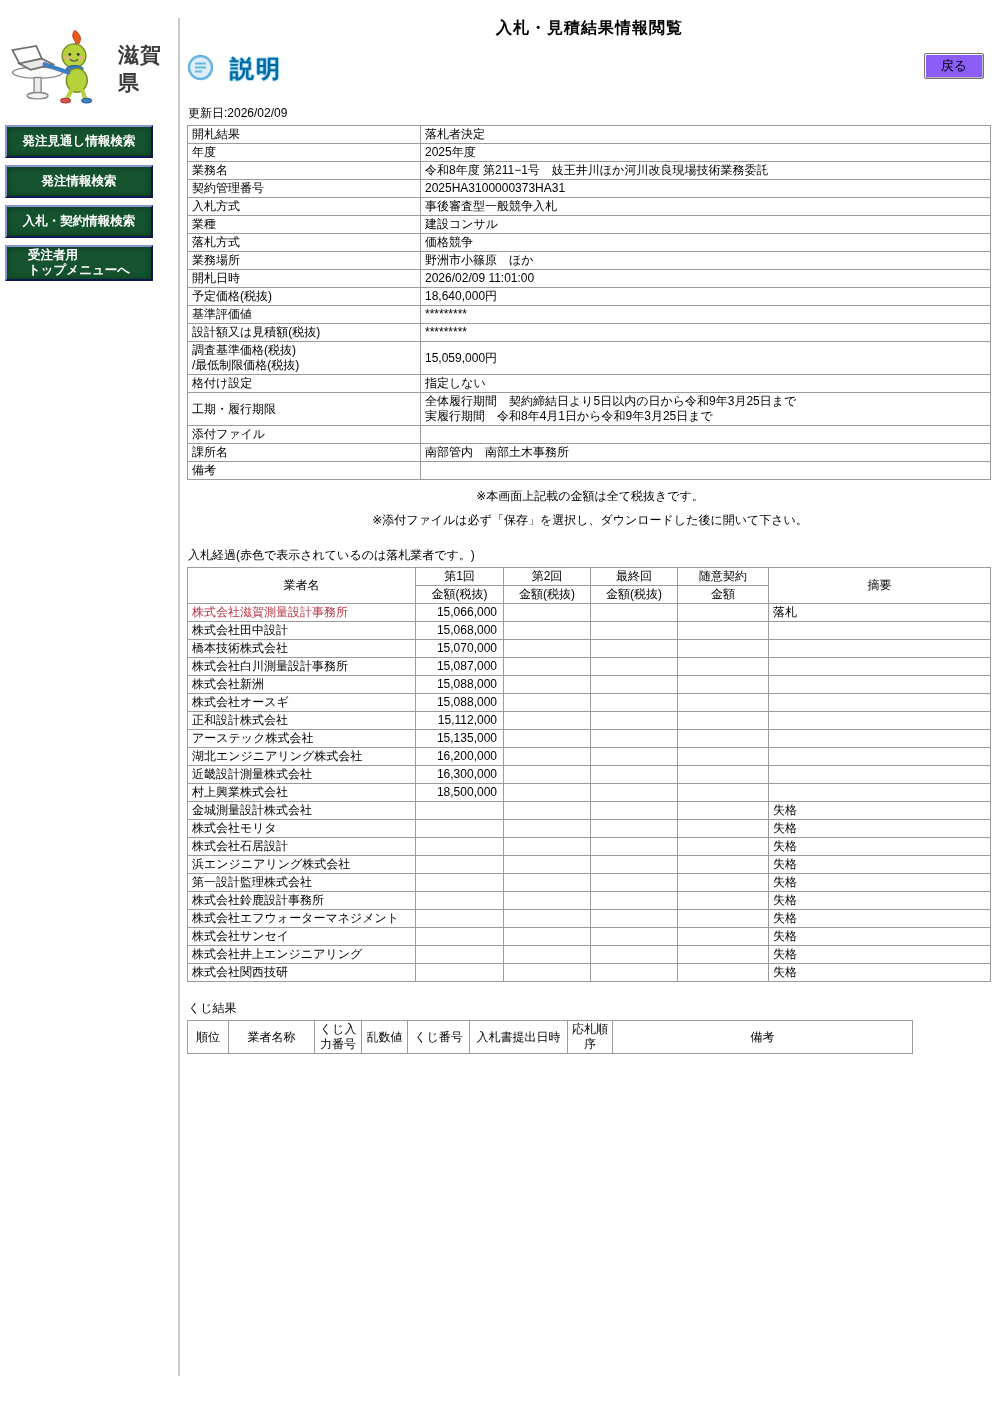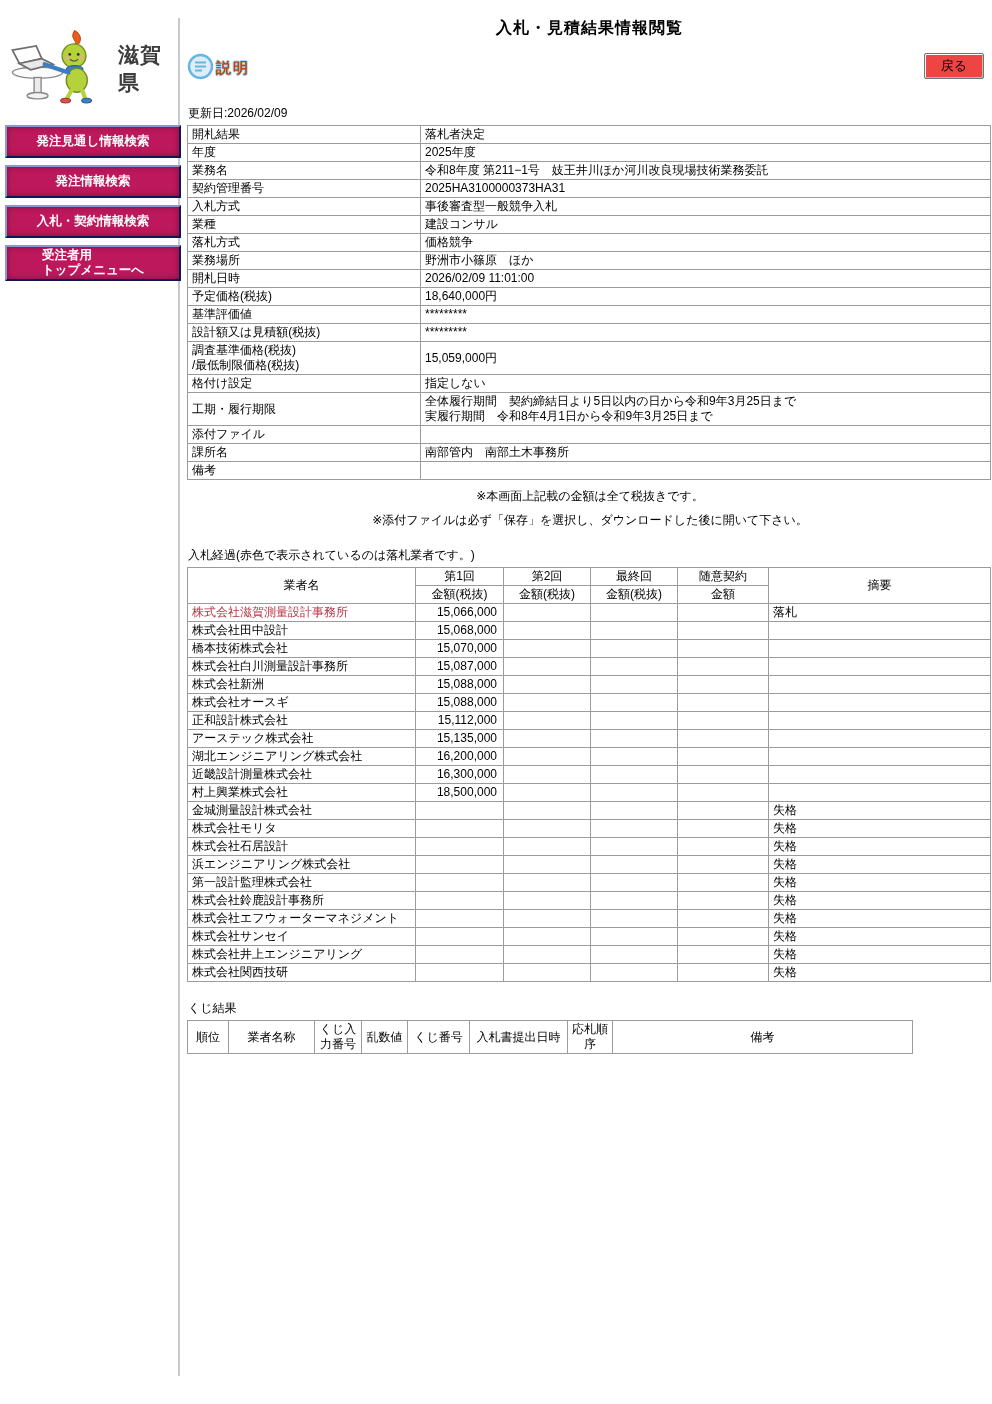--- a/index.html
+++ b/index.html
@@ -11,41 +11,41 @@
   .layout { position:relative; width:992px; min-height:1404px; }
   .divider { position:absolute; left:178px; top:18px; width:2px; height:1358px; background:#c9c9c9; }
 
   
   .sidebar { position:absolute; left:0; top:0; width:178px; }
   .logo-row { display:flex; align-items:center; margin:28px 0 16px 4px; }
   .pref-name { font-size:21px; font-weight:bold; color:#3c3c3c; letter-spacing:1px; margin-left:2px; }
   .nav { padding:0 0 0 5px; }
   .nav-btn {
     display:flex; align-items:center; justify-content:center;
-    width:176px; min-height:33px; margin:0 0 7px 0;
-    background:#be185d;
+    width:148px; min-height:33px; margin:0 0 7px 0;
+    background:#14532d;
     border:2px solid; border-color:#8b97d2 #0d1850 #0d1850 #8b97d2;
     color:#fff; font-weight:bold; font-size:12.5px; line-height:15px;
     text-align:center; cursor:pointer; white-space:pre-line;
     font-family:inherit; box-shadow:inset 0 0 6px rgba(0,0,0,.35);
   }
   .nav-btn.two-line { text-align:left; }
 
   
   .main { margin-left:187px; width:805px; padding-top:18px; }
   .page-title { text-align:center; font-size:16px; font-weight:bold; margin:0 0 14px 0; letter-spacing:1px; }
   .toprow { display:flex; justify-content:space-between; align-items:flex-start; height:44px; }
   .explain { display:flex; align-items:center; cursor:pointer; }
   .explain-text {
-    font-size:15px; font-weight:bold; color:#c2410c; letter-spacing:2px; margin-left:2px;
+    font-size:24px; font-weight:bold; color:#0369a1; letter-spacing:2px; margin-left:16px;
     text-shadow:1px 0 0 #9fdcf5,-1px 0 0 #9fdcf5,0 1px 0 #9fdcf5,0 -1px 0 #9fdcf5;
   }
   .back-btn {
     font-family:inherit; font-size:13px; padding:3px 16px; margin-right:8px;
-    background:#ef4444; border:1px solid #757575; border-radius:2px;
+    background:#8b5cf6; border:1px solid #757575; border-radius:2px;
     box-shadow:inset 1px 1px 0 #ffffff, inset -1px -1px 0 #b8b8b8; cursor:pointer;
   }
   .updated { margin:8px 0 3px 1px; }
 
   
   table { border-collapse:collapse; table-layout:fixed; }
   td,th { border:1px solid #9b9b9b; padding:1px 4px; line-height:15px;
           white-space:pre-line; overflow:hidden; vertical-align:middle;
           font-weight:normal; text-align:left; word-break:break-all; }
   .detail-table { width:803px; border:1px solid #808080; }

